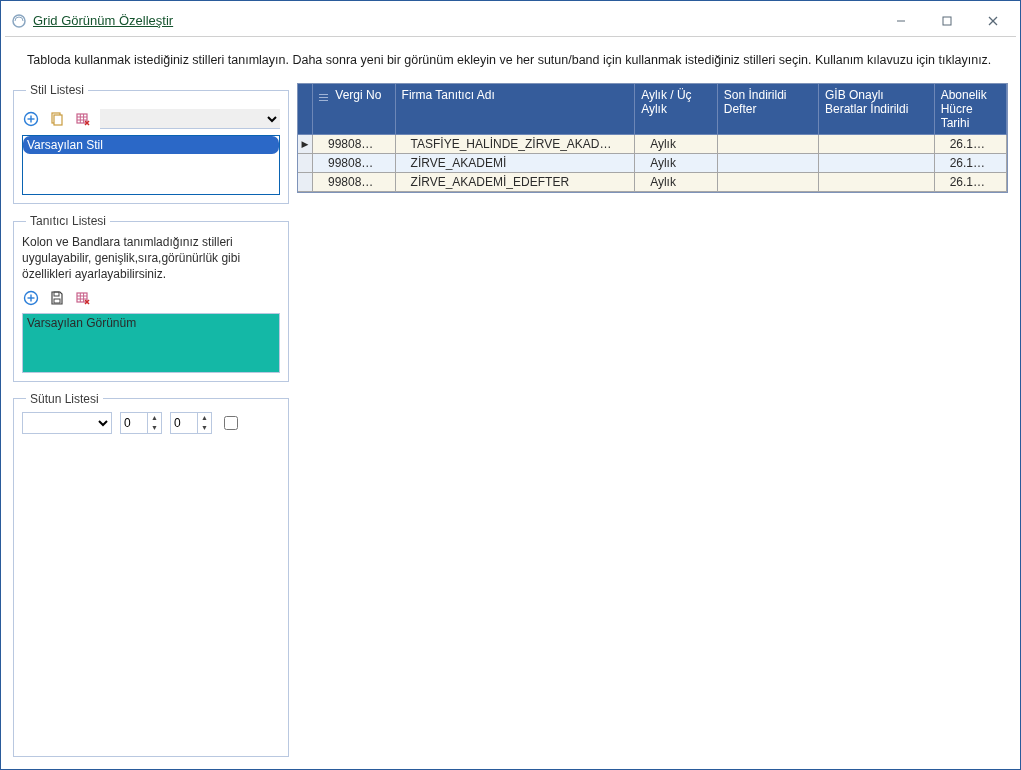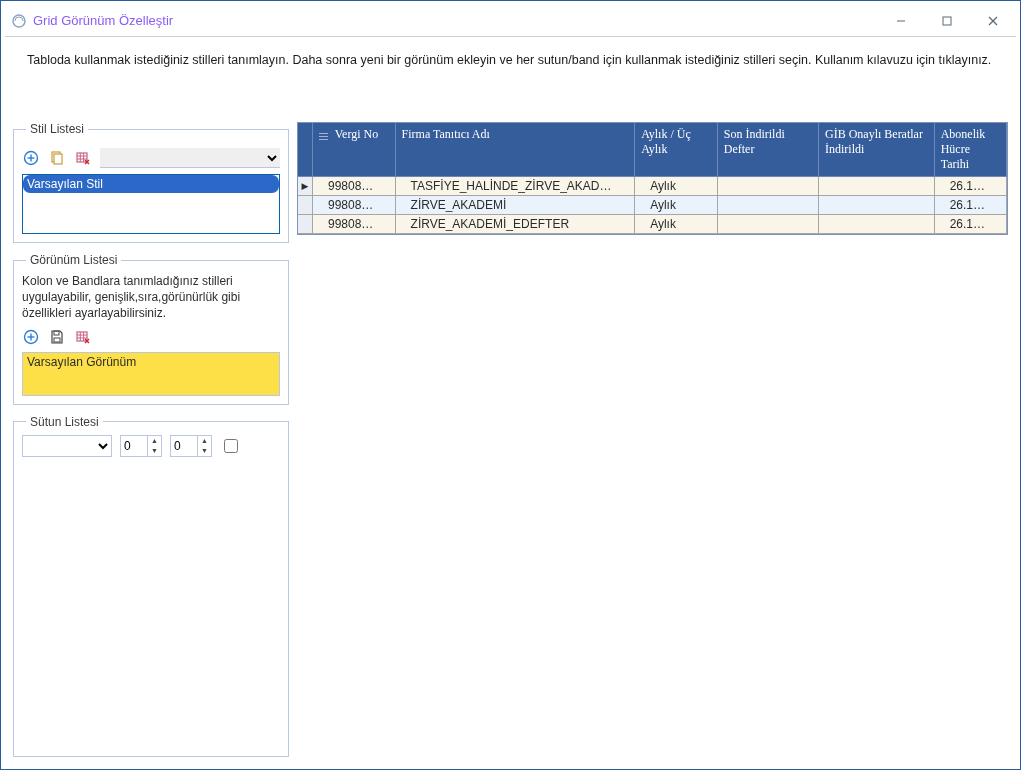--- a/index.html
+++ b/index.html
@@ -1,55 +1,55 @@
 <!DOCTYPE html>
 <html><head>
 <meta charset="utf-8">
 <style>
   * { box-sizing: border-box; }
   html, body { margin: 0; padding: 0; width: 1021px; height: 770px; font-family: Tahoma, Arial, sans-serif; font-size: 12px; color: #2b2b2b; }
   .outer-frame { border: 1px solid #2a5b9b; padding: 4px; height: 770px; background: #fff; }
-  .titlebar { height: 32px; background: #fff; display: flex; align-items: center; padding-left: 6px; color: #8b5cf6; font-size: 13px; border-bottom: 1px solid #d0d0d0; }
+  .titlebar { height: 32px; background: #fff; display: flex; align-items: center; padding-left: 6px; color: #14532d; font-size: 13px; border-bottom: 1px solid #d0d0d0; text-decoration: underline; }
   .titlebar .app-icon { width: 16px; height: 16px; margin-right: 6px; display: inline-flex; align-items: center; justify-content: center; }
   .titlebar .win-ctrls { margin-left: auto; display: flex; }
   .titlebar .win-ctrls > div { width: 46px; height: 32px; display: flex; align-items: center; justify-content: center; color: #5a6a78; }
   .titlebar .win-ctrls > div svg { display: block; }
-  .window-body { display: flex; flex-direction: column; height: calc(100% - 32px); padding: 8px; gap: 39px; }
+  .window-body { display: flex; flex-direction: column; height: calc(100% - 32px); padding: 8px; }
   .instruction { padding: 8px 10px 16px 14px; font-size: 12.5px; color: #1b1b1b; }
   .main-row { display: flex; flex: 1; gap: 8px; overflow: hidden; }
   .left-col { width: 276px; display: flex; flex-direction: column; gap: 10px; }
   .right-col { flex: 1; overflow: hidden; }
 
   fieldset.panel { border: 1px solid #b9c8e0; padding: 0; margin: 0; background: #fff; }
   fieldset.panel > legend { padding: 0 4px; color: #3b3b3b; font-size: 12px; margin-left: 12px; }
   .panel-body { padding: 6px 8px 8px 8px; }
   .panel-desc { color: #2e2e2e; font-size: 12px; line-height: 1.35; margin-bottom: 6px; }
   .icon-row { display: flex; align-items: center; gap: 8px; margin: 6px 0 6px 0; }
   .icon-btn { width: 18px; height: 18px; display: inline-flex; align-items: center; justify-content: center; cursor: pointer; }
   .dd-mini { height: 20px; border: none; border-bottom: 1px solid #b9c8e0; min-width: 80px; font-size: 12px; }
 
   .listbox { border: 1px solid #0a63b2; height: 60px; background: #fff; font-size: 12px; overflow: hidden; }
   .listbox .item { padding: 2px 4px; }
   .listbox .item.selected { background: #2b68c7; color: #fff; border-radius: 7px; }
 
-  .view-listbox { border: 1px solid #b9c8e0; height: 44px; background: #fde047; padding: 2px 4px; font-size: 12px; }
+  .view-listbox { border: 1px solid #b9c8e0; height: 60px; background: #14b8a6; padding: 2px 4px; font-size: 12px; }
 
   .col-form { display: grid; grid-template-columns: 100px 120px; row-gap: 10px; column-gap: 8px; align-items: center; margin-top: 12px; }
   .col-form-row1 { display: flex; align-items: center; gap: 8px; margin-bottom: 10px; }
   .combo { height: 22px; border: 1px solid #b9c8e0; font-size: 12px; padding: 1px 3px; background: #fff; }
   .spin { display: inline-flex; align-items: center; border: 1px solid #b9c8e0; height: 22px; background: #fff; }
   .spin input { width: 26px; border: none; font-size: 12px; padding: 0 3px; outline: none; }
   .spin .spin-btns { display: flex; flex-direction: column; }
   .spin .spin-btns div { width: 14px; height: 10px; display: flex; align-items: center; justify-content: center; border-left: 1px solid #b9c8e0; font-size: 7px; color: #444; cursor: pointer; }
   .chk { width: 14px; height: 14px; }
 
   
   .grid { border: 1px solid #7e93b9; font-size: 12px; }
   .grid table { border-collapse: collapse; width: 100%; table-layout: fixed; }
-  .grid th { background: #355c9b; color: #fff; font-weight: normal; text-align: left; padding: 4px 6px; border-right: 1px solid #6d87b7; border-bottom: 1px solid #6d87b7; vertical-align: top; height: 30px; font-family: Liberation Serif, serif; }
+  .grid th { background: #355c9b; color: #fff; font-weight: normal; text-align: left; padding: 4px 6px; border-right: 1px solid #6d87b7; border-bottom: 1px solid #6d87b7; vertical-align: top; height: 30px; }
   .grid th.indicator { background: #355c9b; width: 14px; padding: 0; }
   .grid th .hdr-icon { display: inline-block; width: 10px; height: 10px; margin-right: 3px; opacity: 0.7; vertical-align: middle; }
   .grid td { border-right: 1px solid #a6a6a6; border-bottom: 1px solid #a6a6a6; padding: 2px 15px; height: 18px; white-space: nowrap; overflow: hidden; text-overflow: ellipsis; }
   .grid td.indicator { width: 14px; background: #e9eef5; padding: 0; text-align: center; font-size: 9px; color: #2b2b2b; }
   .grid tr.row-focused td { background: #eaf2fb; }
   .grid tr.row-alt td { background: #f9f6e9; }
   .grid tr.row-alt td.indicator, .grid tr.row-focused td.indicator { background: #e9eef5; }
 
   .lbl { font-size: 12px; color: #2e2e2e; }
 </style>
@@ -122,21 +122,21 @@
             </span>
             <select class="dd-mini" style="flex:1;"></select>
           </div>
           <div class="listbox">
             <div class="item selected">Varsayılan Stil</div>
           </div>
         </div>
       </fieldset>
 
       <fieldset class="panel">
-        <legend>Görünüm Listesi</legend>
+        <legend>Tanıtıcı Listesi</legend>
         <div class="panel-body">
           <div class="panel-desc">Kolon ve Bandlara tanımladığınız stilleri uygulayabilir, genişlik,sıra,görünürlük gibi özellikleri ayarlayabilirsiniz.</div>
           <div class="icon-row">
             <span class="icon-btn">
               <svg width="16" height="16" viewBox="0 0 16 16">
                     <circle cx="8" cy="8" r="6.5" fill="none" stroke="#2b7ed8" stroke-width="1.4"></circle>
                     <line x1="8" y1="4.5" x2="8" y2="11.5" stroke="#2b7ed8" stroke-width="1.4"></line>
                     <line x1="4.5" y1="8" x2="11.5" y2="8" stroke="#2b7ed8" stroke-width="1.4"></line>
                   </svg>
             </span>

